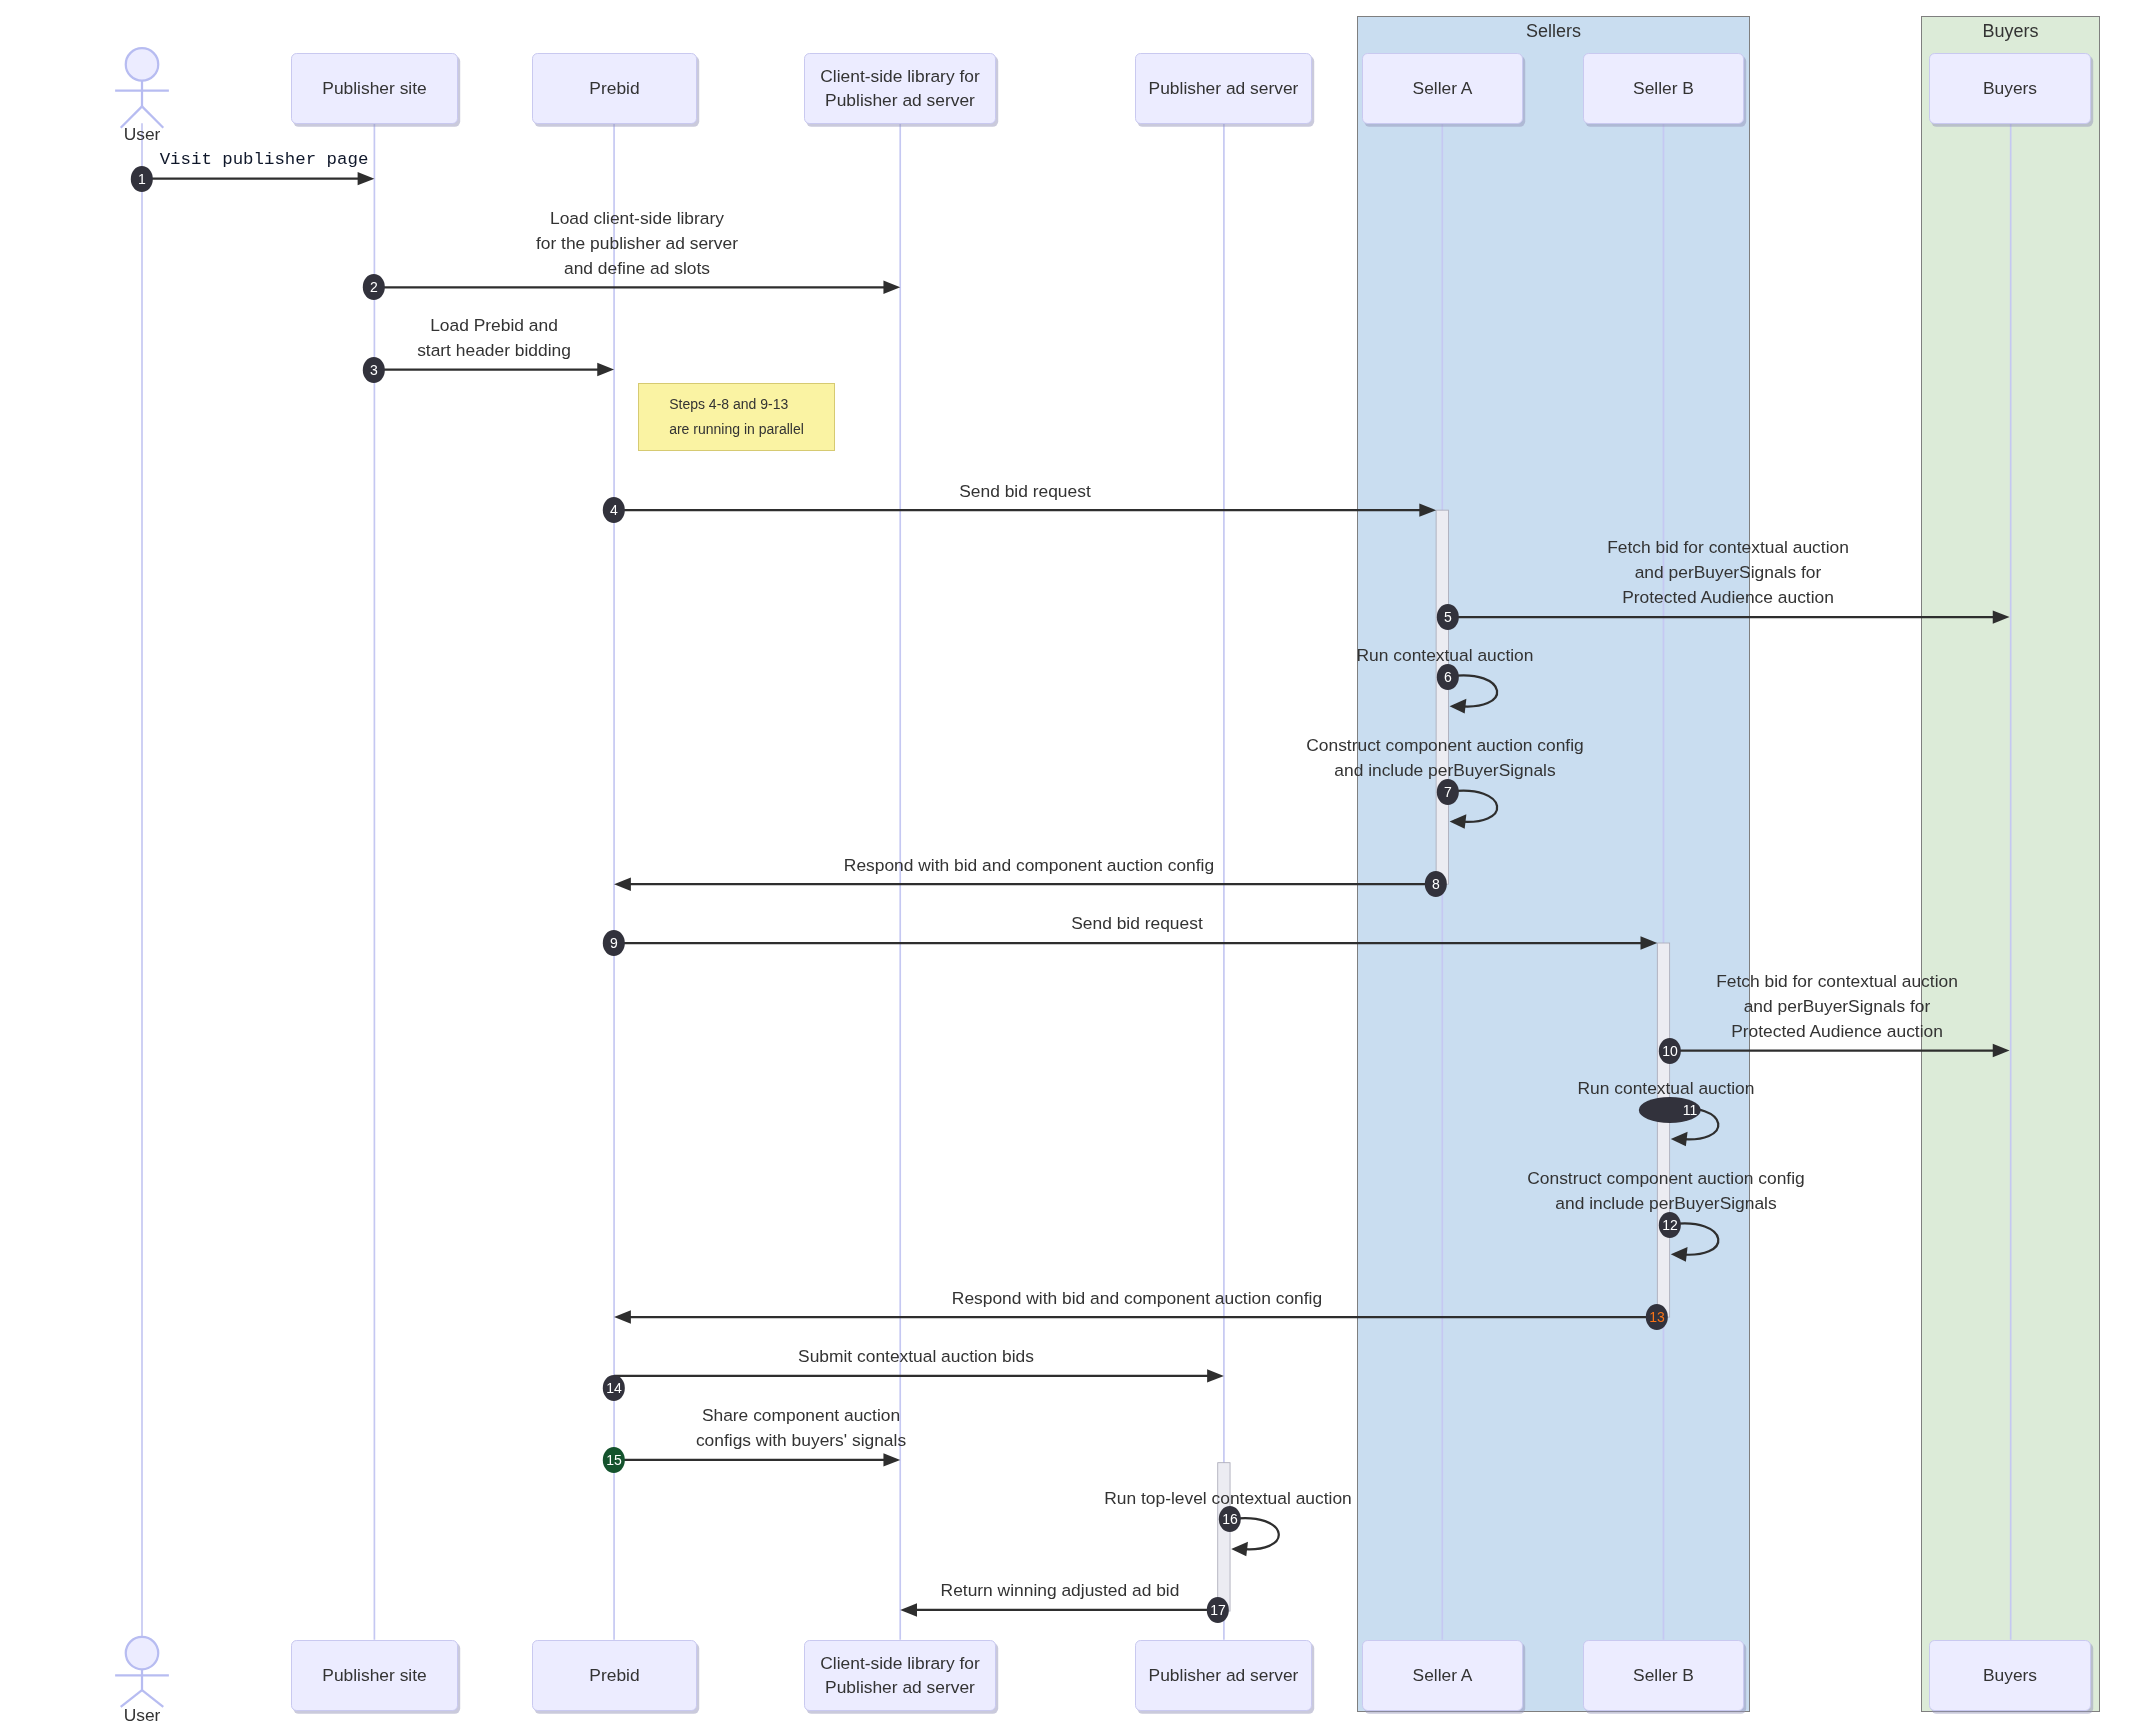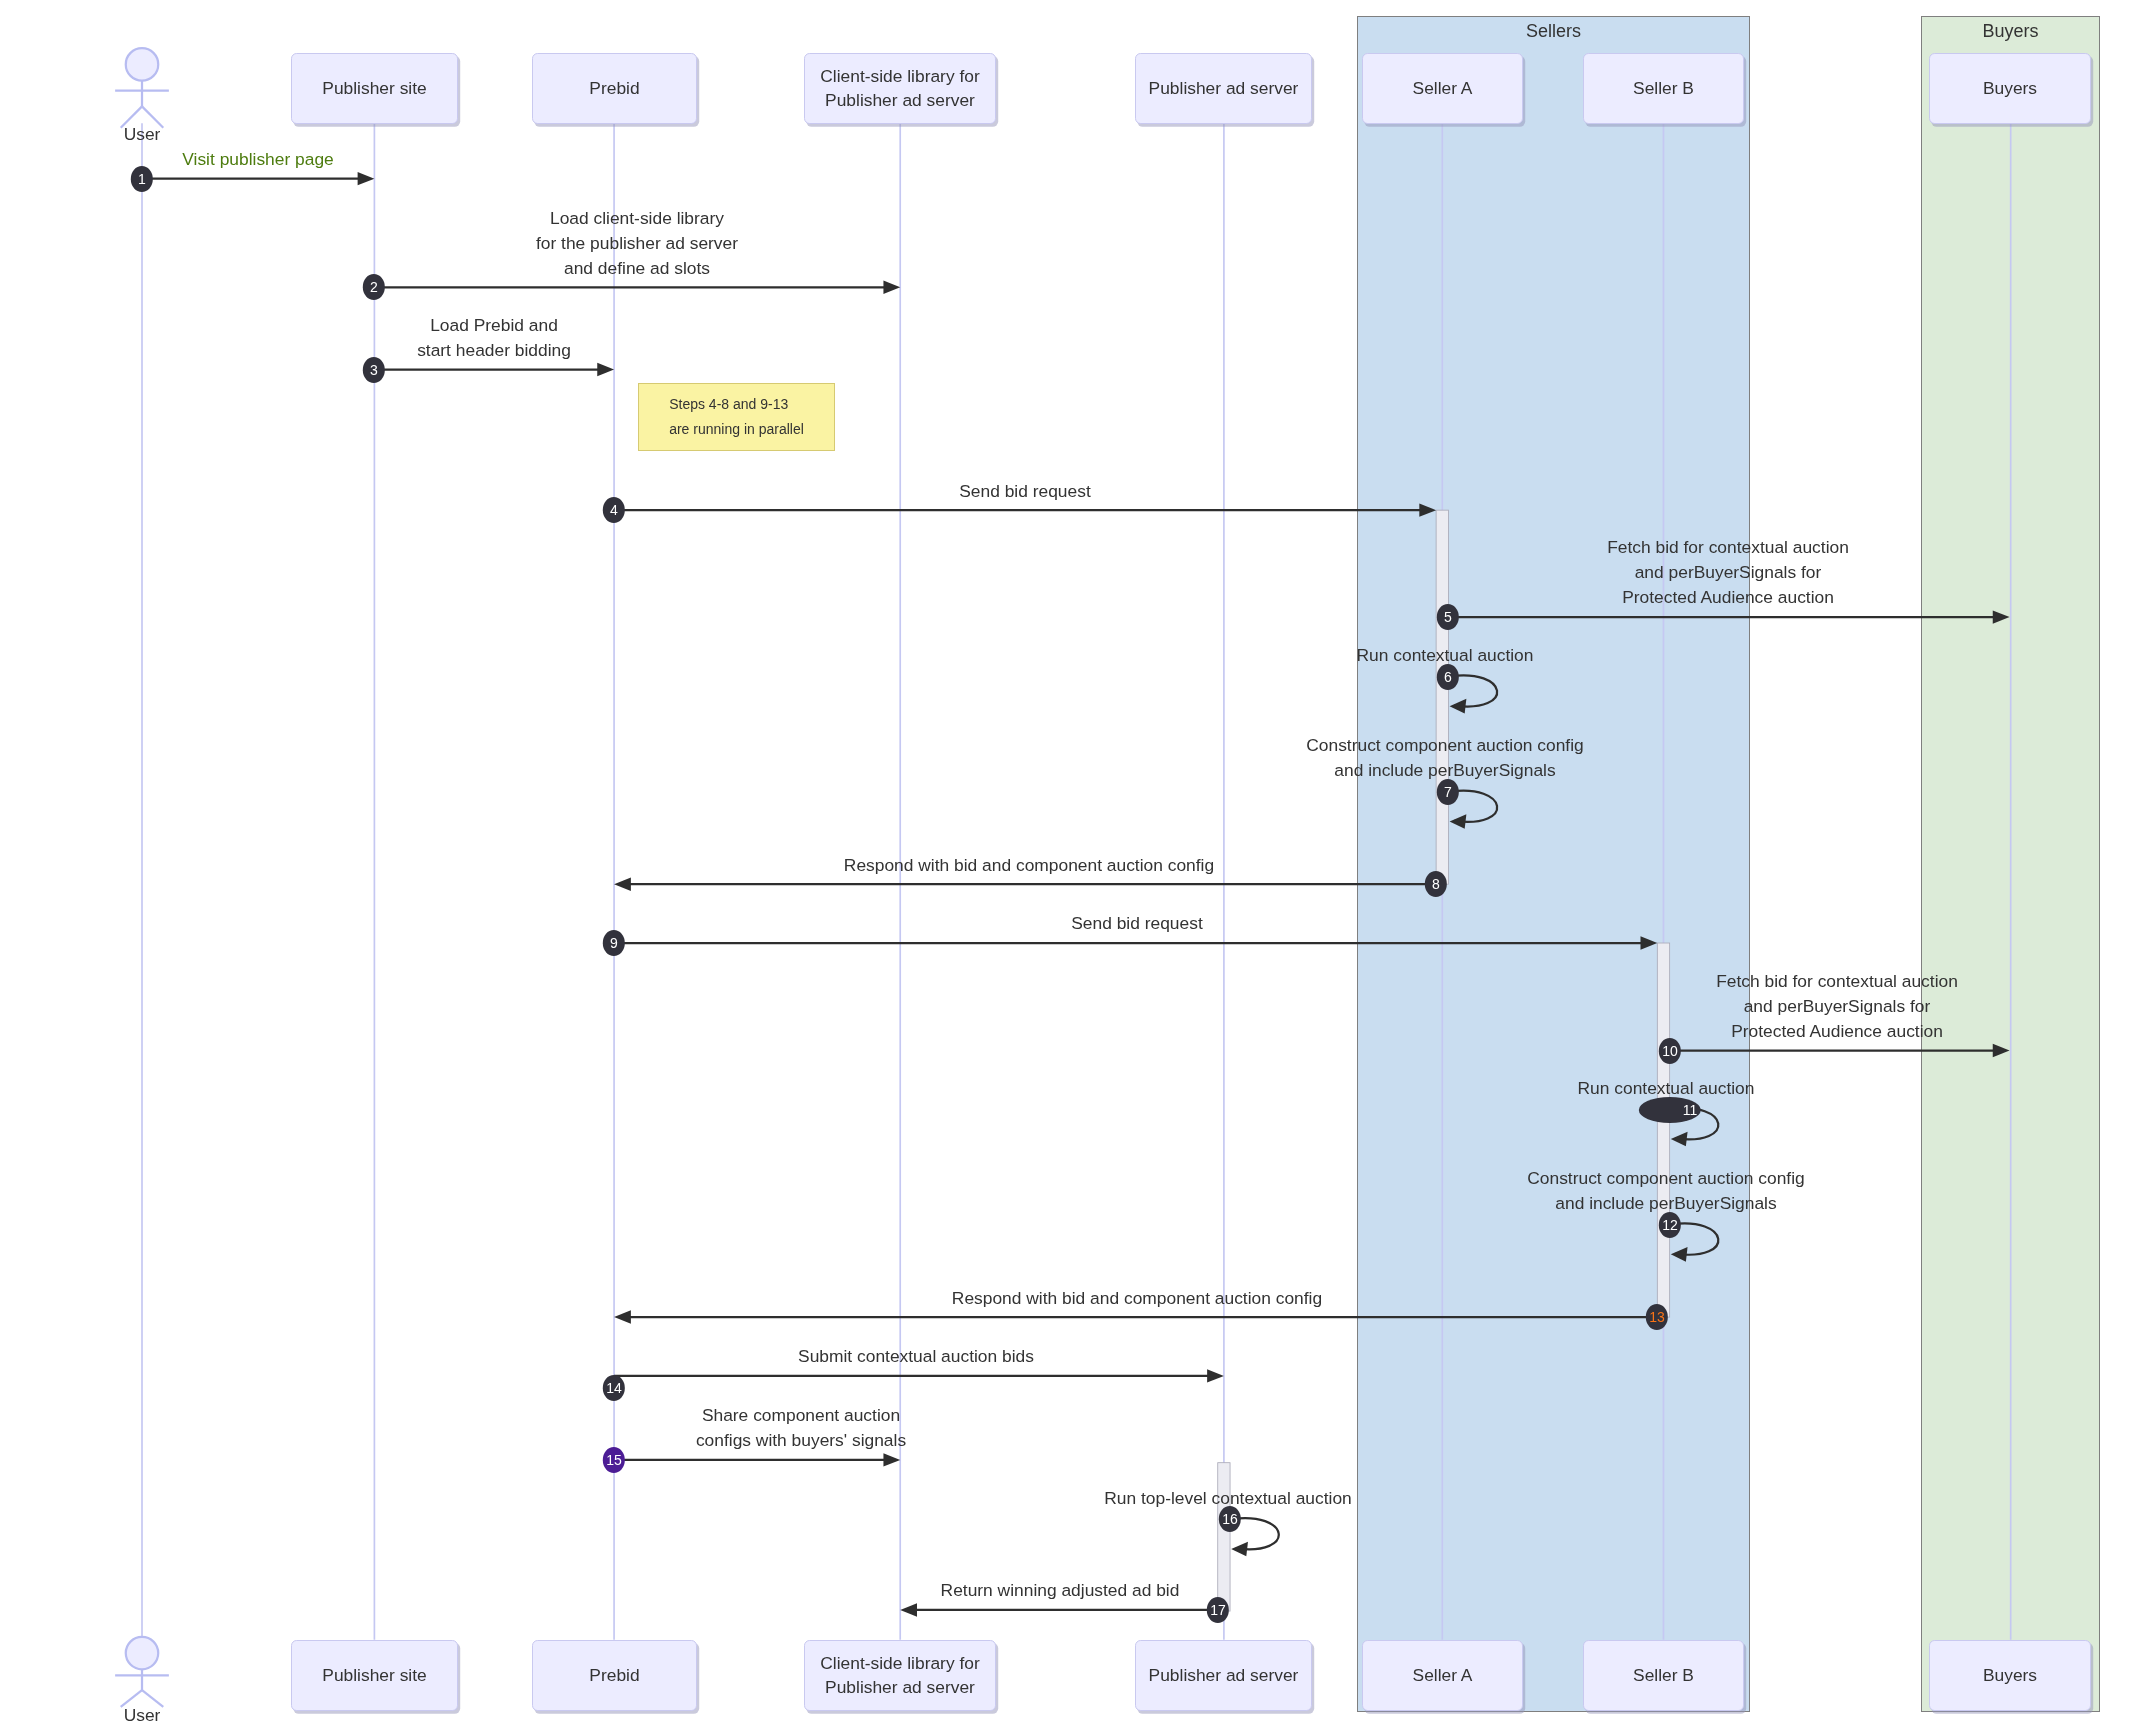--- a/index.html
+++ b/index.html
@@ -91,21 +91,21 @@
       <path d="M 2196 2713 C 2304 2697, 2316 2779, 2206 2765" stroke="#2e2e2e" stroke-width="4" fill="none"></path>
       <polygon points="2198,2766 2228,2753 2225,2779" fill="#2e2e2e"></polygon>
       <line x1="2174" y1="2875" x2="1631" y2="2875" stroke="#2e2e2e" stroke-width="4"></line>
       <polygon points="1607,2875 1637,2863 1637,2887" fill="#2e2e2e"></polygon>
     </svg>
   <div class="layer overlay-layer">
     <div class="note" style="left: 638px; top: 383px; width: 197px; height: 68px; background: rgb(250, 243, 163); border-color: rgb(214, 202, 114);">Steps 4-8 and 9-13
 are running in parallel</div>
   <div class="actor-label" style="left: 142px; top: 124px; color: rgb(51, 51, 51);">User</div>
       <div class="actor-label" style="left: 142px; top: 1705px; color: rgb(51, 51, 51);">User</div>
-      <div class="msg-label" style="left: 258px; top: 172px; color: #4d7c0f;">Visit publisher page</div>
+      <div class="msg-label" style="left: 264px; top: 172px; color: #0f172a; font-family: Liberation Mono, monospace;">Visit publisher page</div>
       <div class="badge" style="left: 142px; top: 179px; background: rgb(50, 50, 60); color: rgb(255, 255, 255);">1</div>
       <div class="msg-label" style="left: 637px; top: 281px; color: rgb(51, 51, 51);">Load client-side library
 for the publisher ad server
 and define ad slots</div>
       <div class="badge" style="left: 374px; top: 287px; background: rgb(50, 50, 60); color: rgb(255, 255, 255);">2</div>
       <div class="msg-label" style="left: 494px; top: 363px; color: rgb(51, 51, 51);">Load Prebid and
 start header bidding</div>
       <div class="badge" style="left: 374px; top: 370px; background: rgb(50, 50, 60); color: rgb(255, 255, 255);">3</div>
       <div class="msg-label" style="left: 1025px; top: 504px; color: rgb(51, 51, 51);">Send bid request</div>
       <div class="badge" style="left: 614px; top: 510px; background: rgb(50, 50, 60); color: rgb(255, 255, 255);">4</div>
@@ -130,21 +130,21 @@
       <div class="badge" style="left: 1670px; top: 1110px; background: rgb(50, 50, 60); color: rgb(255, 255, 255); padding-left: 40px;">11</div>
       <div class="msg-label" style="left: 1666px; top: 1216px; color: rgb(51, 51, 51);">Construct component auction config
 and include perBuyerSignals</div>
       <div class="badge" style="left: 1670px; top: 1225px; background: rgb(50, 50, 60); color: rgb(255, 255, 255);">12</div>
       <div class="msg-label" style="left: 1137px; top: 1311px; color: rgb(51, 51, 51);">Respond with bid and component auction config</div>
       <div class="badge" style="left: 1657px; top: 1317px; background: rgb(50, 50, 60); color: #f97316;">13</div>
       <div class="msg-label" style="left: 916px; top: 1369px; color: rgb(51, 51, 51);">Submit contextual auction bids</div>
       <div class="badge" style="left: 614px; top: 1376px; background: rgb(50, 50, 60); color: rgb(255, 255, 255); margin-top: 12px;">14</div>
       <div class="msg-label" style="left: 753px; top: 1453px; color: rgb(51, 51, 51); margin-left: 48px;">Share component auction
 configs with buyers' signals</div>
-      <div class="badge" style="left: 614px; top: 1460px; background: #4c1d95; color: rgb(255, 255, 255);">15</div>
+      <div class="badge" style="left: 614px; top: 1460px; background: #14532d; color: rgb(255, 255, 255);">15</div>
       <div class="msg-label" style="left: 1228px; top: 1511px; color: rgb(51, 51, 51);">Run top-level contextual auction</div>
       <div class="badge" style="left: 1230px; top: 1519px; background: rgb(50, 50, 60); color: rgb(255, 255, 255);">16</div>
       <div class="msg-label" style="left: 1060px; top: 1603px; color: rgb(51, 51, 51);">Return winning adjusted ad bid</div>
       <div class="badge" style="left: 1218px; top: 1610px; background: rgb(50, 50, 60); color: rgb(255, 255, 255);">17</div>
       <div class="pbox" style="left: 291px; top: 53px; width: 167px; height: 71px; background: rgb(236, 236, 255); border-color: rgb(201, 201, 240);">
         <div class="pbox-label" style="color: rgb(51, 51, 51);">Publisher site</div>
       </div>
       <div class="pbox" style="left: 291px; top: 1640px; width: 167px; height: 71px; background: rgb(236, 236, 255); border-color: rgb(201, 201, 240);">
         <div class="pbox-label" style="color: rgb(51, 51, 51);">Publisher site</div>
       </div>

